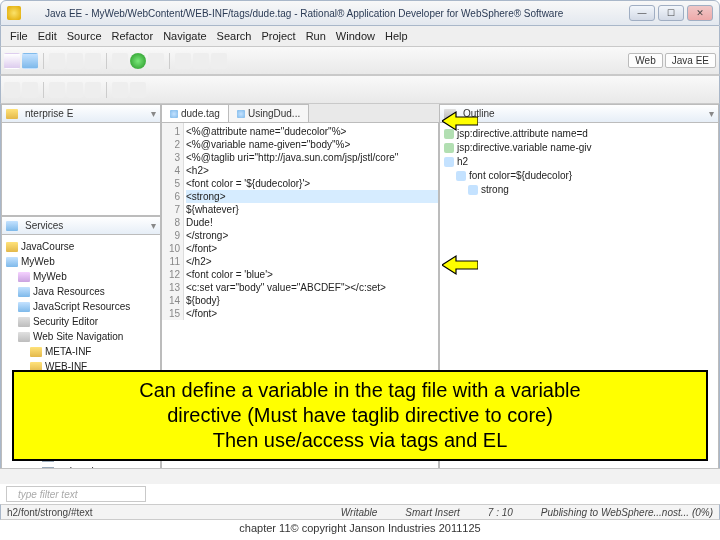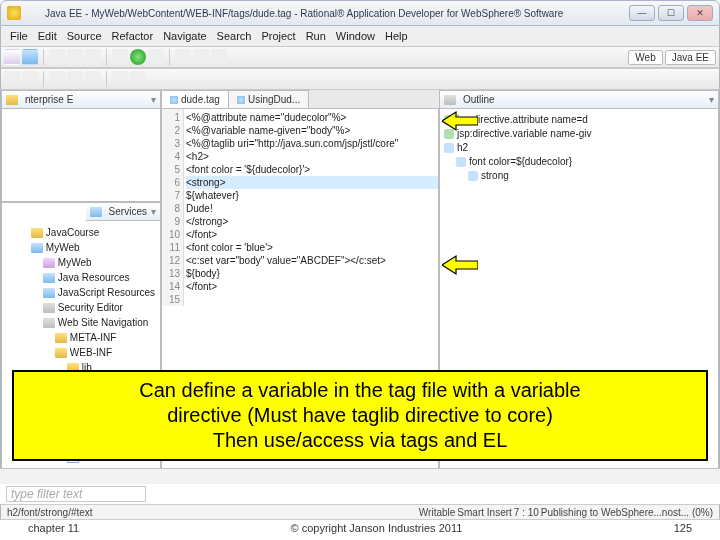--- a/index.html
+++ b/index.html
@@ -7,21 +7,21 @@
 
 .titlebar { height: 26px; background: linear-gradient(#f8f8f8,#e3e8ef); border: 1px solid #a9b7c9; border-radius: 6px 6px 0 0; display: flex; align-items: center; padding: 0 6px; }
 .titlebar .tb-icon { width: 14px; height: 14px; background: radial-gradient(#fbe26a,#e0a800); border-radius: 2px; margin-right: 5px; }
 .titlebar .tb-text { color: #2b3b55; font-size: 10px; flex: 1; white-space: nowrap; overflow: hidden; text-overflow: ellipsis; margin-left: 19px; }
 .titlebar .winbtn { width: 26px; height: 16px; margin-left: 3px; background: linear-gradient(#f2f6fb,#d3dae6); border: 1px solid #a0aec3; border-radius: 3px; display: flex; align-items: center; justify-content: center; font-size: 9px; color: #444; }
 .titlebar .winbtn.close { background: linear-gradient(#f0c7c7,#eaa); }
 
 .menubar { height: 20px; background: #efefef; border-left: 1px solid #a9b7c9; border-right: 1px solid #a9b7c9; display: flex; align-items: center; padding: 0 4px; font-size: 11px; color: #222; }
 .menubar span { padding: 0 5px; }
 
-.toolbar { height: 22px; background: linear-gradient(#f9f9f9,#e9e9e9); border: 1px solid #c9c9c9; border-left: 1px solid #a9b7c9; border-right: 1px solid #a9b7c9; display: flex; align-items: center; padding: 0 3px; gap: 2px; }
+.toolbar { height: 29px; background: linear-gradient(#f9f9f9,#e9e9e9); border: 1px solid #c9c9c9; border-left: 1px solid #a9b7c9; border-right: 1px solid #a9b7c9; display: flex; align-items: center; padding: 0 3px; gap: 2px; }
 .tbbtn { width: 16px; height: 16px; border: 1px solid transparent; border-radius: 2px; }
 .tbsep { width: 1px; height: 16px; background: #ccc; margin: 0 3px; }
 .i-new { background: linear-gradient(#fff,#dce); } .i-save { background: linear-gradient(#c4e2ff,#7eb9ea); }
 .i-run { background: radial-gradient(#7ae87a,#2c9c2c); border-radius: 50%; }
 .i-gen { background: #eee; }
 .persp { margin-left: auto; display: flex; gap: 2px; }
 .persp .pbtn { padding: 1px 6px; background: #fdfdfd; border: 1px solid #bbb; border-radius: 2px; font-size: 10px; color: #333; }
 
 .workspace { display: flex; height: 380px; border-left: 1px solid #a9b7c9; border-right: 1px solid #a9b7c9; }
 .pane { border: 1px solid #bcbcbc; background: #fff; display: flex; flex-direction: column; }
@@ -50,30 +50,30 @@
 .code { position: absolute; left: 24px; top: 2px; right: 0; line-height: 13px; color: #222; }
 .code .hl { background: #d6ecff; display: inline-block; min-width: 360px; }
 
 .rightcol { width: 150px; }
 .outline { flex: 1; }
 .outline .tree { font-size: 10px; line-height: 14px; }
 .ol-i { display: inline-block; width: 10px; height: 10px; margin-right: 3px; border-radius: 2px; vertical-align: middle; }
 .ol-a { background: #b2dfb2; } .ol-b { background: #c4e2ff; }
 
 .footer-strip { height: 16px; background: #f4f4f4; border: 1px solid #ccc; border-left: 1px solid #a9b7c9; border-right: 1px solid #a9b7c9; display: flex; align-items: center; padding: 0 6px; font-size: 10px; color: #444; gap: 20px; }
-.footer-strip .f-r { margin-left: auto; display: flex; gap: 2px; }
+.footer-strip .f-r { margin-left: auto; display: flex; gap: 28px; font-style: italic; }
 
 .annotation-box { position: absolute; left: 12px; top: 370px; width: 696px; background: #ffff00; border: 2px solid #000; padding: 6px 10px; font-family: Georgia, serif; font-size: 20px; text-align: center; line-height: 1.25; }
 
-.slide-footer { position: absolute; left: 0; bottom: 6px; width: 720px; display: flex; justify-content: space-between; padding: 0 28px; font-size: 11px; color: #333; font-family: Georgia, serif; }
+.slide-footer { position: absolute; left: 0; bottom: 6px; width: 720px; display: flex; justify-content: center; padding: 0 28px; font-size: 11px; color: #333; font-family: Georgia, serif; }
 
 .arrow { position: absolute; width: 36px; height: 22px; }
 .arrow svg { width: 100%; height: 100%; }
 
-.typefilter { position: absolute; left: 6px; top: 486px; width: 140px; height: 16px; border: 1px solid #c9c9c9; background: #fff; color: #aaa; font-style: italic; font-size: 12px; padding: 0 4px; display: flex; align-items: center; }
+.typefilter { position: absolute; left: 6px; top: 486px; width: 140px; height: 16px; border: 1px solid #c9c9c9; background: #fff; color: #aaa; font-style: italic; font-size: 10px; padding: 0 11px; display: flex; align-items: center; }
 
 .bottom-bar { position: absolute; left: 0; top: 468px; width: 720px; height: 16px; border-top: 1px solid #c2c2c2; background: #f2f2f2; }
 </style>
 </head>
 <body>
 
 <div class="titlebar">
   <div class="tb-icon"></div>
   <div class="tb-text">Java EE - MyWeb/WebContent/WEB-INF/tags/dude.tag - Rational® Application Developer for WebSphere® Software</div>
   <div class="winbtn">—</div>
@@ -129,21 +129,21 @@
 <div class="workspace">
 
   <div class="leftcol">
     <div class="pane project-explorer" style="height:50%;">
       <div class="pane-tab">
         <span class="ti r"></span>
         <span>nterprise E</span>
         <span class="x">▾</span>
       </div>
     </div>
-    <div class="pane project-explorer" style="flex:1;align-items:flex-end;">
+    <div class="pane project-explorer" style="flex:1;">
       <div class="pane-tab">
         <span class="ti b"></span>
         <span>Services</span>
         <span class="x">▾</span>
       </div>
       <div class="tree" id="project-tree">
           <div class="ind0"><span class="ti r"></span>JavaCourse</div>
           <div class="ind0"><span class="ti b"></span>MyWeb</div>
           <div class="ind1"><span class="ti p"></span>MyWeb</div>
           <div class="ind1"><span class="ti b"></span>Java Resources</div>
@@ -175,20 +175,21 @@
             <div>&lt;%@attribute name="dudecolor"%&gt;</div>
             <div>&lt;%@variable name-given="body"%&gt;</div>
             <div>&lt;%@taglib uri="http://java.sun.com/jsp/jstl/core"</div>
             <div>&lt;h2&gt;</div>
             <div>&lt;font color = '${dudecolor}'&gt;</div>
             <div><span class="hl">&lt;strong&gt;</span></div>
             <div>${whatever}</div>
             <div>Dude!</div>
             <div>&lt;/strong&gt;</div>
             <div>&lt;/font&gt;</div>
+            <div>&lt;/h2&gt;</div>
             <div>&lt;font color = 'blue'&gt;</div>
             <div>&lt;c:set var="body" value="ABCDEF"&gt;&lt;/c:set&gt;</div>
             <div>${body}</div>
             <div>&lt;/font&gt;</div>
           </div>
       </div>
     </div>
   </div>
 
   <div class="rightcol pane outline">

